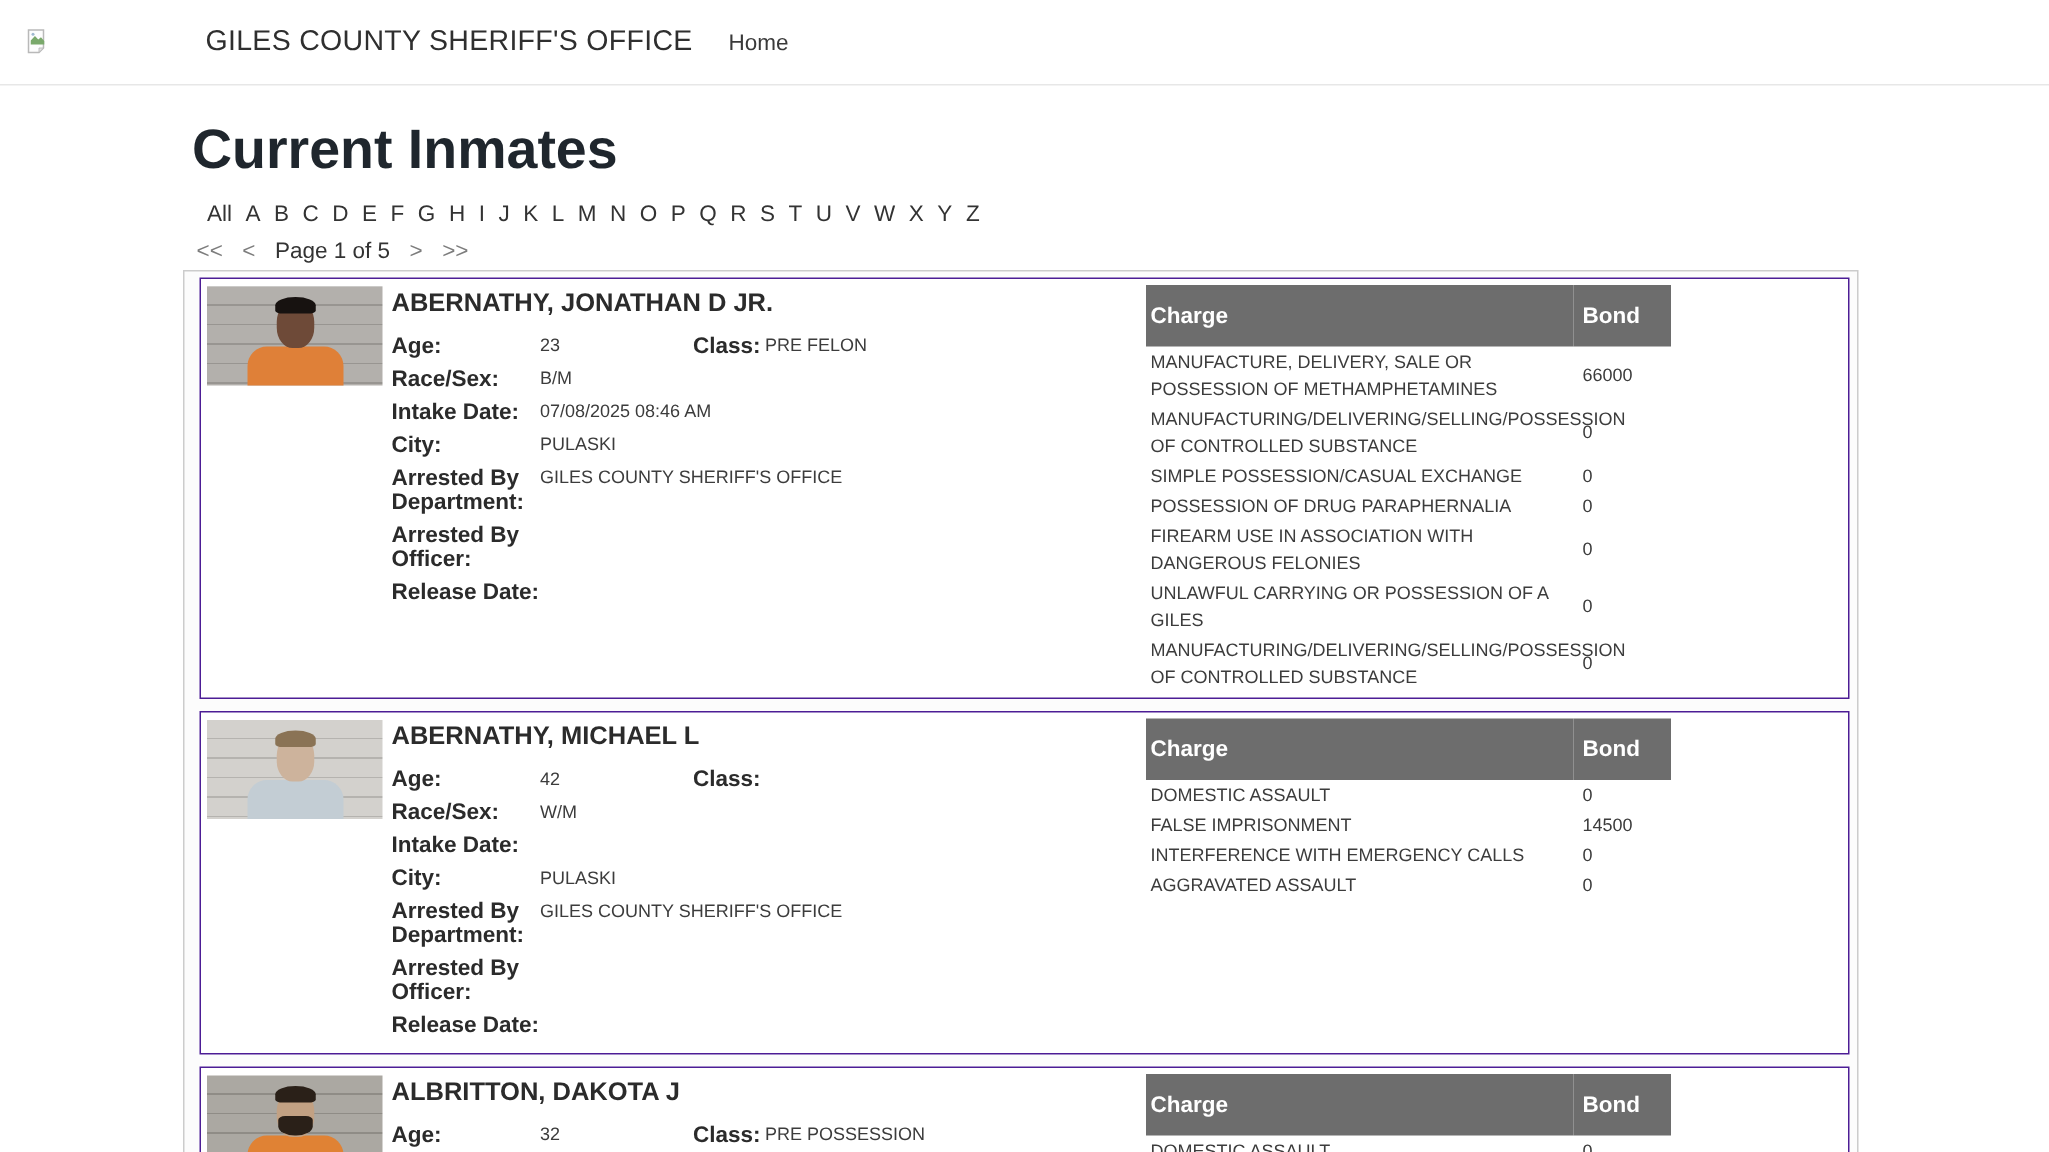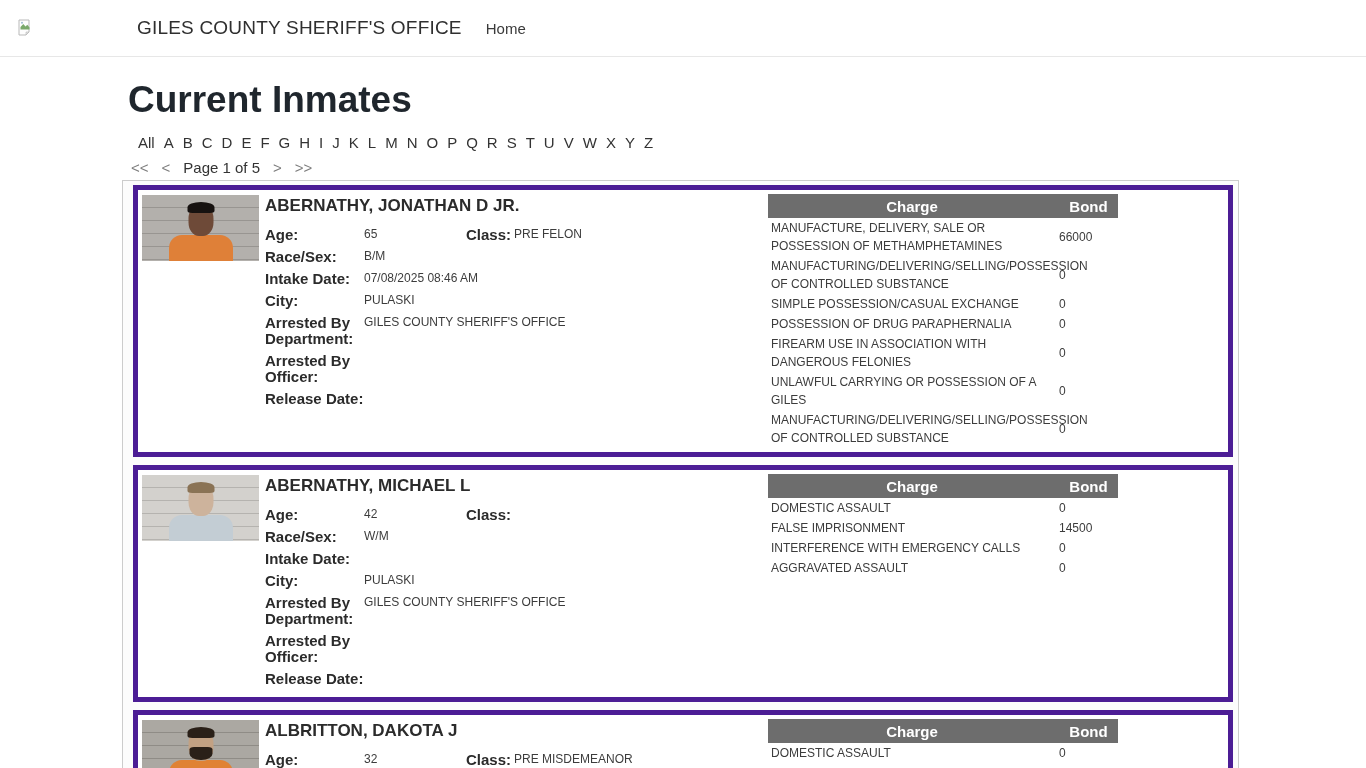--- a/index.html
+++ b/index.html
@@ -20,21 +20,21 @@
   .letter-row { display:flex; gap:9px; margin-left:16px; margin-bottom:8px; }
   .letter { font-size:15px; color:#333; text-decoration:none; cursor:pointer; }
 
   .pager { display:flex; gap:13px; margin-left:9px; margin-bottom:4px; align-items:baseline; }
   .pager a { font-size:15px; color:#7d7d7d; text-decoration:none; cursor:pointer; }
   .pager .pg-label { font-size:15px; color:#333; }
 
   
   .inmate-list { width:1117px; border:1px solid #ccc; background:#fcfcfc;
                  padding:4px 5px 4px 10px; }
-  .card { width:1100px; background:#fff; border:5px solid #4c1d95;
+  .card { width:1100px; background:#fff; border:1px solid #4c1d95;
           display:flex; padding:4px; margin-bottom:8px; }
 
   
   .photo { width:117px; height:66px; flex:none; margin:1px 6px 0 0; position:relative; overflow:hidden;
            background:repeating-linear-gradient(180deg, var(--wall) 0 12px, var(--line) 12px 13px); }
   .photo .torso { position:absolute; top:40px; left:50%; transform:translateX(-50%);
                   width:64px; height:28px; border-radius:13px 13px 0 0; background:var(--shirt); }
   .photo .head  { position:absolute; top:9px;  left:50%; transform:translateX(-50%);
                   width:25px; height:32px; border-radius:46% 46% 42% 42%; background:var(--skin); }
   .photo .beard { position:absolute; top:27px; left:50%; transform:translateX(-50%);
@@ -48,21 +48,21 @@
   .drow { display:flex; align-items:flex-start; margin-bottom:6px; }
   .dlabel { width:99px; font-size:15px; font-weight:700; color:#2b2b2b; line-height:16px; flex:none; }
   .dlabel2 { width:48px; }
   .dval { width:102px; font-size:12px; color:#3c3c3c; line-height:15px; padding-bottom:1px; flex:none; }
   .dval.wide { width:auto; flex:1; }
 
   
   .charges { width:350px; flex:none; }
   table.charge-table { width:350px; border-collapse:collapse; table-layout:fixed; }
   .charge-table th { background:#6d6d6d; color:#fff; font-size:15px; font-weight:700;
-                     text-align:center; height:24px; padding:0 0 0 3px; }
+                     text-align:left; height:41px; padding:0 0 0 3px; }
   .charge-table th.th-bond { width:65px; padding-left:6px; }
   .charge-table td { font-size:12px; color:#3c3c3c; line-height:18px; padding:1px 0;
                      vertical-align:middle; }
   .charge-table td.c-charge { padding-left:3px; padding-right:10px; }
   .charge-table td.c-bond { padding-left:6px; }
 </style>
 </head>
 <body>
 
 <header class="app-header">
@@ -152,21 +152,21 @@
       <div class="head"></div>
       <div class="beard"></div>
       <div class="hair"></div>
     </div>
 
     <div class="details">
       <div class="inmate-name">ABERNATHY, JONATHAN D JR.</div>
 
       <div class="drow">
         <span class="dlabel">Age:</span>
-        <span class="dval">65</span>
+        <span class="dval">23</span>
         <span class="dlabel dlabel2">Class:</span>
         <span class="dval wide">PRE FELON</span>
       </div>
 
       <div class="drow">
         <span class="dlabel">Race/Sex:</span>
         <span class="dval wide">B/M</span>
       </div>
 
       <div class="drow">
@@ -333,21 +333,21 @@
       <div class="hair"></div>
     </div>
 
     <div class="details">
       <div class="inmate-name">ALBRITTON, DAKOTA J</div>
 
       <div class="drow">
         <span class="dlabel">Age:</span>
         <span class="dval">32</span>
         <span class="dlabel dlabel2">Class:</span>
-        <span class="dval wide">PRE MISDEMEANOR</span>
+        <span class="dval wide">PRE POSSESSION</span>
       </div>
 
       <div class="drow">
         <span class="dlabel">Race/Sex:</span>
         <span class="dval wide">W/M</span>
       </div>
 
     </div>
 
     <div class="charges">

